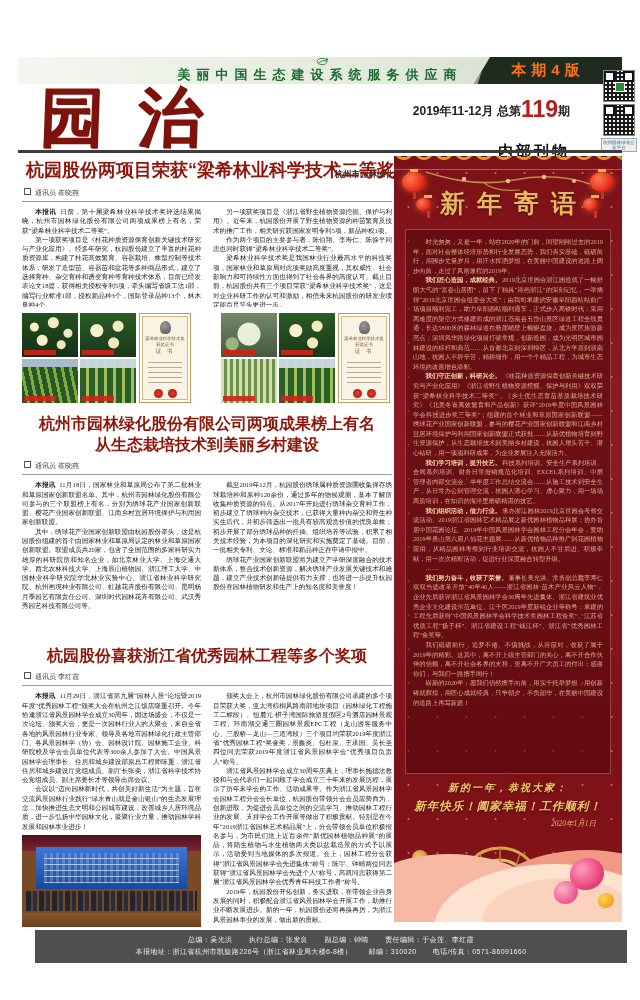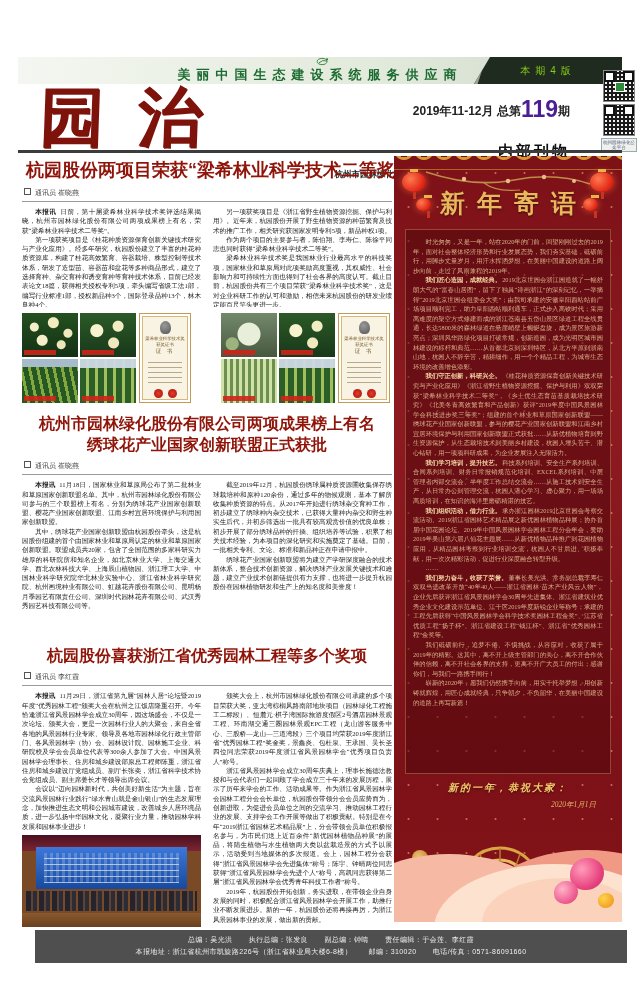--- a/index.html
+++ b/index.html
@@ -2,29 +2,29 @@
 <html><head>
 <meta charset="utf-8">
 <style>
   html,body{margin:0;padding:0;}
   body{width:640px;height:1000px;position:relative;background:#fff;font-family:"Liberation Serif",serif;overflow:hidden;}
   
   .green-bar{position:absolute;left:18px;top:57px;width:604px;height:27px;
     background:linear-gradient(90deg,#f4f7f1,#e2eadb 60%,#cfd8cc);display:flex;align-items:center;flex-direction:column;}
   .logo{width:26px;height:18px;margin:0 8px 0 14px;}
   .slogan{font-size:13px;font-weight:bold;color:#1d6b33;letter-spacing:6px;font-family:"Liberation Serif",serif;}
-  .edition{position:absolute;right:0;top:0;height:27px;width:148px;background:#1f2b1e;color:#84cc16;
-    display:flex;align-items:center;justify-content:center;font-weight:normal;font-size:10px;letter-spacing:5px;
+  .edition{position:absolute;right:0;top:0;height:27px;width:148px;background:#1f2b1e;color:#f97316;
+    display:flex;align-items:center;justify-content:center;font-weight:bold;font-size:15px;letter-spacing:5px;
     clip-path:polygon(16px 0,100% 0,100% 100%,0 100%);font-family:"Liberation Sans",sans-serif;}
   .edition::before{content:"";position:absolute;left:-6px;top:0;width:14px;height:100%;background:#9aa394;transform:skewX(-18deg);}
   .mast-title{position:absolute;left:40px;top:74px;font-size:64px;font-weight:bold;color:#7d130b;
     letter-spacing:34px;font-family:"DejaVu Serif",serif;transform:skewX(-2deg);text-shadow:1px 1px 0 #7d130b;}
   .mast-info{position:absolute;left:290px;top:96px;width:280px;text-align:right;}
   .issue-line{font-size:12px;font-weight:bold;color:#222;font-family:"Liberation Sans",sans-serif;}
-  .issue-no{font-size:23px;color:#4c1d95;font-weight:bold;vertical-align:-2px;letter-spacing:0;}
+  .issue-no{font-size:23px;color:#b91c1c;font-weight:bold;vertical-align:-2px;letter-spacing:0;}
   .pub-type{font-size:15px;color:#111;letter-spacing:3px;margin-top:19px;font-weight:bold;}
   .org-row{display:flex;justify-content:flex-end;align-items:center;gap:5px;margin-top:5px;}
   .org-name{font-size:8.5px;font-weight:bold;color:#222;}
   .org-role{font-size:9.5px;font-weight:bold;color:#111;}
   .coorg{font-size:4.8px;color:#666;line-height:1.3;text-align:left;}
   .qr-wrap{position:absolute;right:3px;top:70px;width:36px;display:flex;flex-direction:column;align-items:center;gap:2px;}
   .qr{width:32px;height:32px;position:relative;background:
       repeating-linear-gradient(0deg,#1a1a1a 0 2px,transparent 2px 4px),
       repeating-linear-gradient(90deg,#1a1a1a 0 2px,#f2f2f2 2px 4px);
       box-shadow:inset 0 0 0 1px #888;}
@@ -228,21 +228,21 @@
               <span class="seal"></span>
             </div>
         </div>
       </div>
     </div>
   </section>
 
   <section class="a2">
     <div class="h2">
       <span>杭州市园林绿化股份有限公司两项成果榜上有名</span><br>
-      <span>绣球花产业国家创新联盟正式获批</span>
+      <span>从生态栽培技术到美丽乡村建设</span>
     </div>
     <div class="byline"><span class="bysq"></span><span>通讯员 崔晓燕</span></div>
     <div class="cols">
       <div class="col">
         <p><b>本报讯</b><span>  11月18日，国家林业和草原局公布了第二批林业和草原国家创新联盟名单。其中，杭州市园林绿化股份有限公司参与的三个联盟榜上有名，分别为绣球花产业国家创新联盟、樱花产业国家创新联盟、江南乡村宜居环境保护与利用国家创新联盟。</span></p>
         <p><span>其中，绣球花产业国家创新联盟由杭园股份牵头，这是杭园股份组建的首个由国家林业和草原局认定的林业和草原国家创新联盟。联盟成员共20家，包含了全国范围的多家科研实力雄厚的科研院所和知名企业，如北京林业大学、上海交通大学、西北农林科技大学、上海辰山植物园、浙江理工大学、中国林业科学研究院华北林业实验中心、浙江省林业科学研究院、杭州画境种业有限公司、虹越花卉股份有限公司、昆明杨月季园艺有限责任公司、深圳时代园林花卉有限公司、武汉秀秀园艺科技有限公司等。</span></p>
       </div>
       <div class="col">
         <p><span>截至2019年12月，杭园股份绣球属种质资源圃收集保存绣球栽培种和原种120余份，通过多年的物候观测，基本了解所收集种质资源的特点。从2017年开始进行绣球杂交育种工作，初步建立了绣球种内杂交技术，已获得大量种内杂交和野生种实生后代，并初步筛选出一批具有较高观赏价值的优良单株；初步开展了部分绣球品种的扦插、组织培养等试验，积累了相关技术经验，为本项目的深化研究和实施奠定了基础。目前，一批相关专利、文论、标准和新品种正在申请申报中。</span></p>
         <p><span>绣球花产业国家创新联盟将为建立产学研深度融合的技术新体系，整合技术创新资源，解决绣球产业发展关键技术和难题，建立产业技术创新链提供有力支撑，也将进一步提升杭园股份在园林植物研发和生产上的知名度和美誉度！</span></p>
@@ -302,20 +302,21 @@
     <p><b>我们守正创新，科研兴企。</b><span>《桂花种质资源保育创新关键技术研究与产业化应用》《浙江省野生植物资源挖掘、保护与利用》双双荣获“梁希林业科学技术二等奖”，《乡土优生态育苗基质栽培技术研究》《北美冬青高效繁育和产品创新》获评“2019年度中国风景园林学会科技进步奖三等奖”；组建的首个林业和草原国家创新联盟——绣球花产业国家创新联盟，参与的樱花产业国家创新联盟和江南乡村宜居环境保护与利用国家创新联盟正式获批……从新优植物培育到野生资源保护，从生态栽培技术到美丽乡村建设，杭园人埋头苦干、潜心钻研，用一项项科研成果，为企业发展注入无限活力。</span></p>
     <p><b>我们学习培训，提升技艺。</b><span>科技系列培训、安全生产系列培训、合同系列培训、财务日常报销规范化培训、EXCEL系列培训、中层管理者内部交流会、半年度工作总结交流会……从施工技术到安全生产，从日常办公到管理交流，杭园人潜心学习、虚心聚力，用一场场高质培训，在知识的海洋里磨砺精湛的技艺。</span></p>
     <p><b>我们组织活动，借力行业。</b><span>承办浙江园林2019北京世园会考察交流活动、2019浙江省园林艺术精品展之新优园林植物品种展；协办首届中国花园论坛、2019年中国风景园林学会园林工程分会年会，赞助2019年吴山第六届八仙花主题展……从新优植物品种推广到花园植物应用，从精品园林考察到行业培训交流，杭园人不甘后进、积极奉献，用一次次精彩活动，促进行业深度融合转型升级。</span></p>
     <p><span>……</span></p>
     <p><b>我们努力奋斗，收获了荣誉。</b><span>董事长吴光洪、常务副总裁李寿仁双双当选改革开放“40年40人——浙江省园林·苗木产业风云人物”，企业先后获评浙江省风景园林学会30周年先进集体、浙江省建筑业优秀企业文化建设示范单位、江干区2019年度新锐企业等称号；承建的工程先后获得“中国风景园林学会科学技术奖园林工程金奖”、江苏省优质工程“扬子杯”、浙江省建设工程“钱江杯”、浙江省“优秀园林工程”金奖等。</span></p>
     <p><span>我们砥砺前行，追梦不倦、不惧挑战，从容应对，收获了属于2019年的精彩。这其中，离不开上级主管部门的关心，离不开合作伙伴的信赖，离不开社会各界的支持，更离不开广大员工的付出；感谢你们，与我们一路携手同行！</span></p>
     <p><span>崭新的2020年，愿我们仍然携手向前，用实干托举梦想，用创新铸就辉煌，用匠心成就经典，只争朝夕，不负韶华，在美丽中国建设的道路上再写新篇！</span></p>
   </div>
 
   <div class="wish1">新的一年，恭祝大家：</div>
+  <div class="wish2">新年快乐！阖家幸福！工作顺利！</div>
   <div class="ny-date">2020年1月1日</div>
 
   <div class="decor">
     <span class="knot"></span>
     <svg class="fan" viewBox="0 0 96 50">
       <path d="M8 50 A40 40 0 0 1 88 50" fill="none" stroke="#d9a545" stroke-width="3"></path>
       <path d="M20 50 A28 28 0 0 1 76 50" fill="none" stroke="#e7bb62" stroke-width="3"></path>
       <path d="M32 50 A16 16 0 0 1 64 50" fill="none" stroke="#d9a545" stroke-width="3"></path>
       <path d="M48 10 L48 50 M28 16 L40 50 M68 16 L56 50" stroke="#b9842e" stroke-width="1.4"></path>
     </svg>

